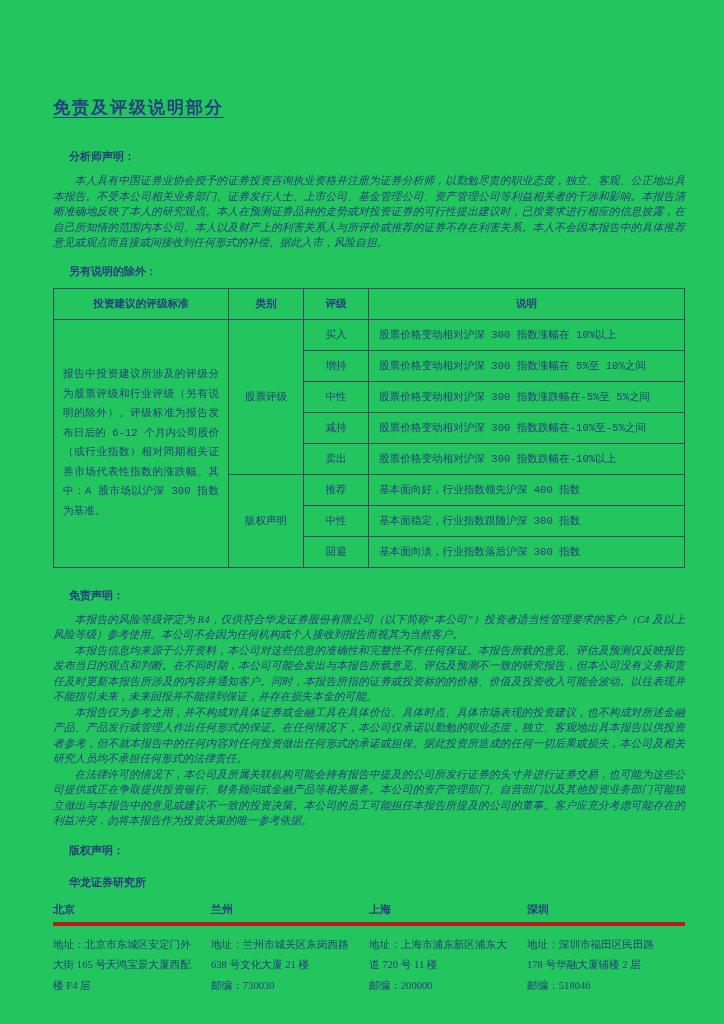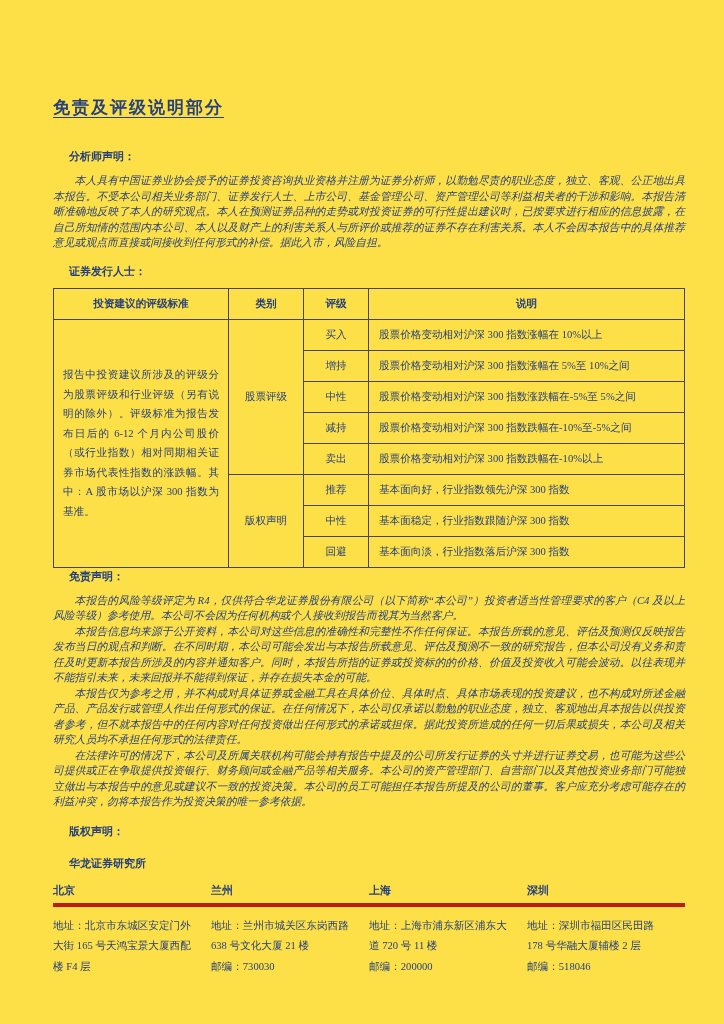--- a/index.html
+++ b/index.html
@@ -1,20 +1,20 @@
 <!DOCTYPE html>
 <html lang="zh"><head>
 <meta charset="utf-8">
 <style>
   html,body{margin:0;padding:0;background:#ffffff;}
   .page{
     position:relative;
     width:724px;height:1024px;
     box-sizing:border-box;
-    background:#fde047;
+    background:#22c55e;
     padding:96px 39px 0 53px;
     color:#26407e;
     font-family:"Liberation Serif","DejaVu Serif",serif;
     overflow:hidden;
   }
   .doc-title{
     font-size:17px;
     font-weight:bold;
     letter-spacing:2px;
     text-decoration:underline;
@@ -32,23 +32,24 @@
     text-align:justify;
     text-indent:2em;
     margin:0;
     font-style:italic;
   }
   .analyst-block{margin-bottom:13px;}
   .rating-block{margin-bottom:0;}
   table.rating-table{
     border-collapse:collapse;
     width:100%;
-    margin:3px 0 1px 0;
+    margin:3px 0 20px 0;
     font-size:10.6px;
     color:#26407e;
+    font-family:Liberation Mono, monospace;
   }
   table.rating-table th,
   table.rating-table td{
     border:1px solid #45465c;
   }
   table.rating-table th{
     height:26px;
     font-weight:bold;
     text-align:center;
     padding:2px 4px;
@@ -110,21 +111,21 @@
 <div class="page">
 
   <h1 class="doc-title">免责及评级说明部分</h1>
 
   <div class="analyst-block">
     <div class="sec-heading">分析师声明：</div>
     <p class="para">本人具有中国证券业协会授予的证券投资咨询执业资格并注册为证券分析师，以勤勉尽责的职业态度，独立、客观、公正地出具本报告。不受本公司相关业务部门、证券发行人士、上市公司、基金管理公司、资产管理公司等利益相关者的干涉和影响。本报告清晰准确地反映了本人的研究观点。本人在预测证券品种的走势或对投资证券的可行性提出建议时，已按要求进行相应的信息披露，在自己所知情的范围内本公司、本人以及财产上的利害关系人与所评价或推荐的证券不存在利害关系。本人不会因本报告中的具体推荐意见或观点而直接或间接收到任何形式的补偿。据此入市，风险自担。</p>
   </div>
 
   <div class="rating-block">
-    <div class="sec-heading">证券发行人士：</div>
+    <div class="sec-heading">另有说明的除外：</div>
     <table class="rating-table">
       <thead>
         <tr>
           <th>投资建议的评级标准</th>
           <th>类别</th>
           <th>评级</th>
           <th>说明</th>
         </tr>
       </thead>
       <tbody>
@@ -146,21 +147,21 @@
             <td class="cell-level">减持</td>
             <td class="cell-desc">股票价格变动相对沪深 300 指数跌幅在-10%至-5%之间</td>
           </tr>
           <tr>
             <td class="cell-level">卖出</td>
             <td class="cell-desc">股票价格变动相对沪深 300 指数跌幅在-10%以上</td>
           </tr>
           <tr>
             <td class="cell-category" rowspan="3">版权声明</td>
             <td class="cell-level">推荐</td>
-            <td class="cell-desc">基本面向好，行业指数领先沪深 300 指数</td>
+            <td class="cell-desc">基本面向好，行业指数领先沪深 400 指数</td>
           </tr>
           <tr>
             <td class="cell-level">中性</td>
             <td class="cell-desc">基本面稳定，行业指数跟随沪深 300 指数</td>
           </tr>
           <tr>
             <td class="cell-level">回避</td>
             <td class="cell-desc">基本面向淡，行业指数落后沪深 300 指数</td>
           </tr>
         </tbody>

